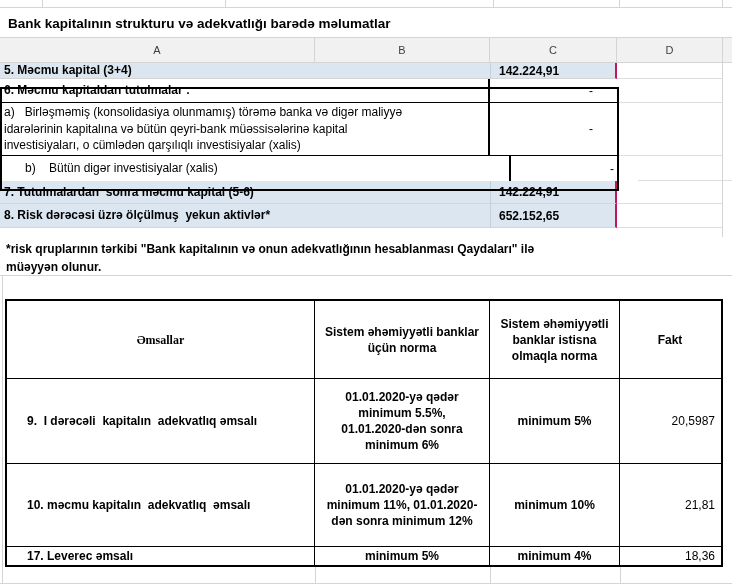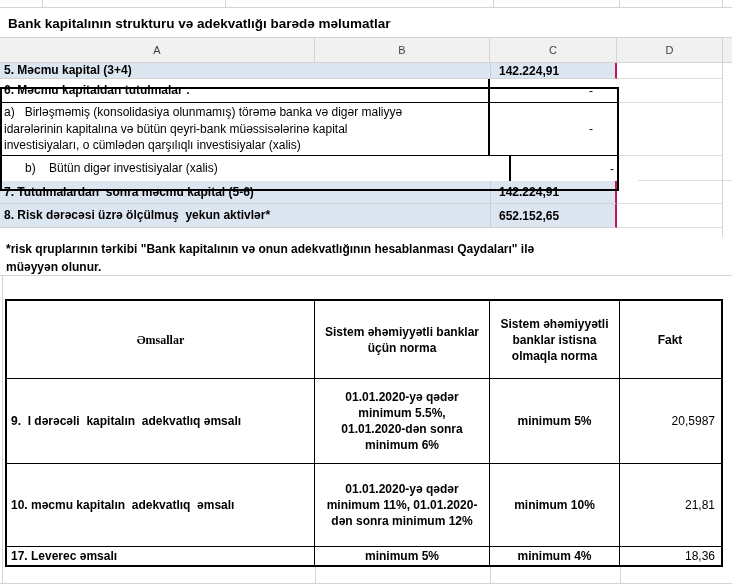--- a/index.html
+++ b/index.html
@@ -42,21 +42,21 @@
         padding:3px 0 0 6px;font-weight:bold;white-space:pre-wrap;line-height:18px;
         border-bottom:1px solid #d4d4d4;}
   .unit{position:absolute;left:0;top:292px;width:715px;height:23px;display:flex;align-items:center;
         justify-content:flex-end;font-style:italic;}
   
   .t2{position:absolute;left:5px;top:299px;width:718px;height:268px;border:2px solid #000;
       box-sizing:border-box;background:#fff;}
   .t2row{display:flex;width:100%;box-sizing:border-box;}
   .t2row.sep{border-bottom:1px solid #000;}
   .t2c{box-sizing:border-box;display:flex;align-items:center;white-space:pre-wrap;line-height:16px;}
-  .c1{width:308px;border-right:1px solid #000;padding-left:4px;}
+  .c1{width:308px;border-right:1px solid #000;padding-left:20px;}
   .c2{width:175px;border-right:1px solid #000;justify-content:center;text-align:center;}
   .c3{width:130px;border-right:1px solid #000;justify-content:center;text-align:center;}
   .c4{width:100px;justify-content:flex-end;padding-right:5px;text-align:right;}
   .t2head{height:78px;}
   .t2head .t2c{justify-content:center;text-align:center;font-weight:bold;}
   .t2head .c1{padding-left:0;font-family:Liberation Serif, serif;}
   .t2r9{height:85px;} .t2r10{height:83px;} .t2r11{height:18px;}
   .t2 .name{font-weight:bold;}
   .t2 .norm{font-weight:bold;}
 </style>

